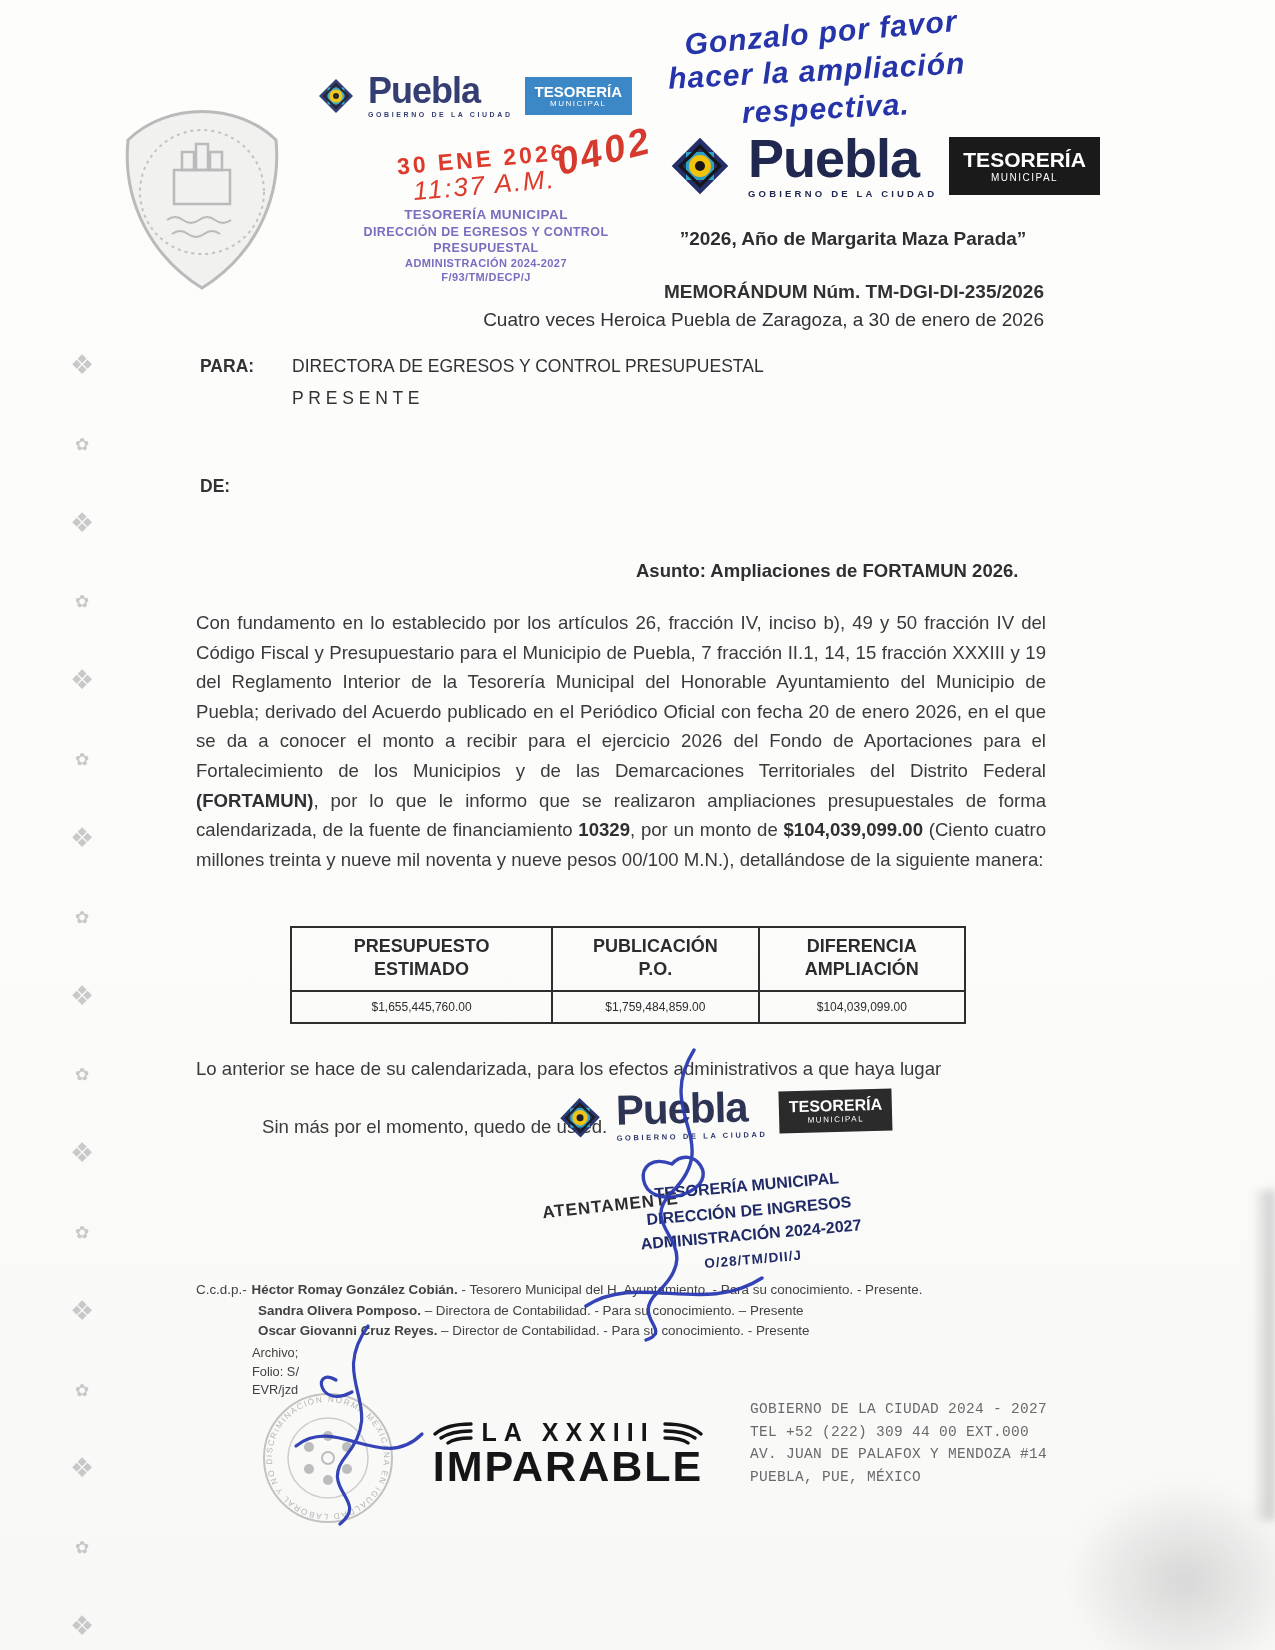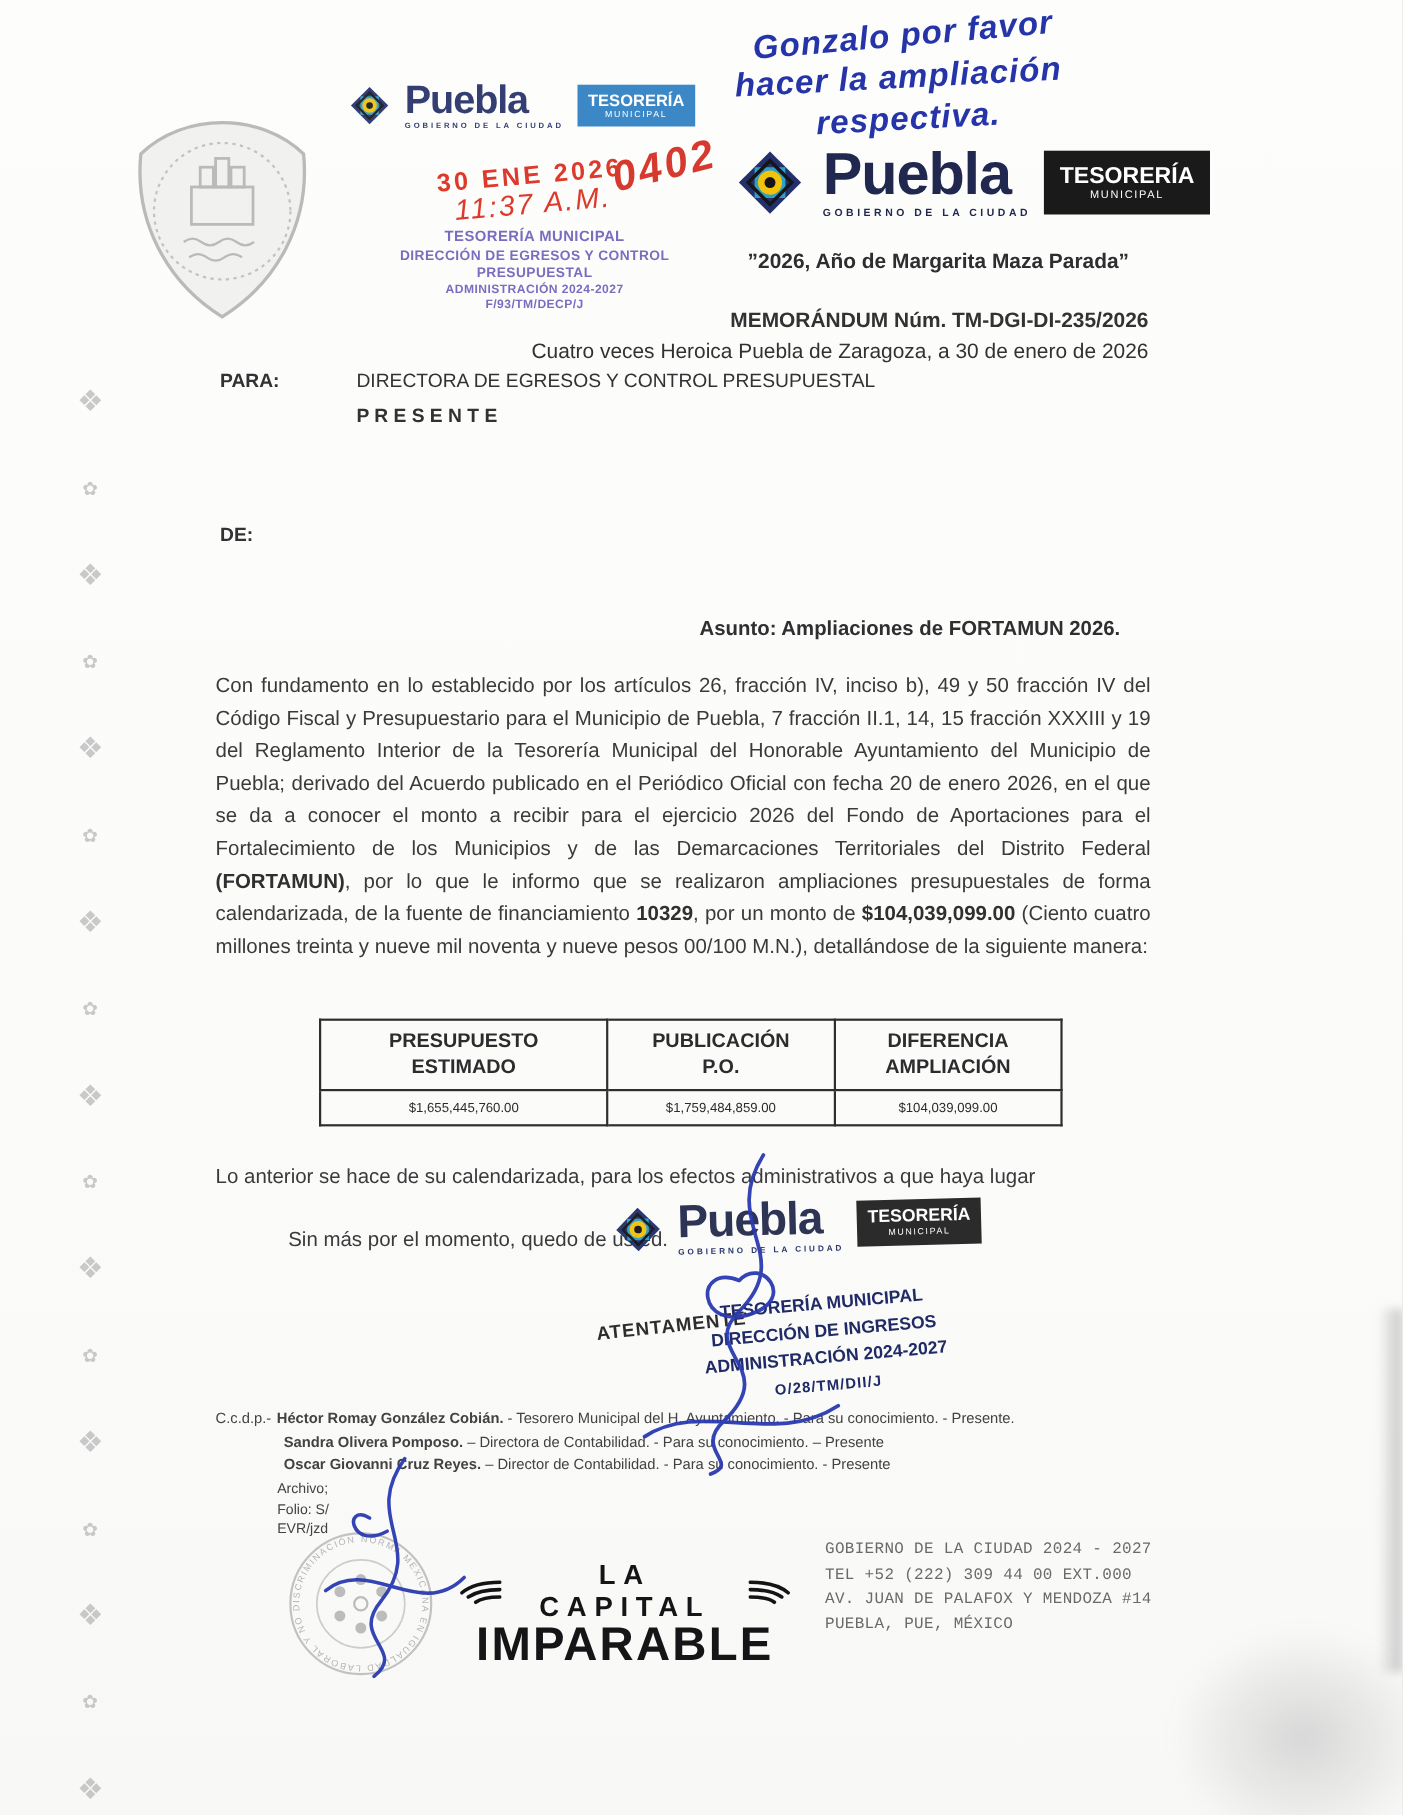--- a/index.html
+++ b/index.html
@@ -67,27 +67,27 @@
   .stamp-purple .s{font-size:11px;}
 
   .motto{position:absolute;left:662px;top:228px;width:382px;text-align:center;
     font-size:19px;font-weight:700;color:#2e2e30;z-index:2;}
 
   .memo-head{position:absolute;left:400px;top:281px;width:644px;text-align:right;color:#323234;z-index:2;}
   .memo-num{font-size:19px;font-weight:600;}
   .memo-date{font-size:19px;font-weight:500;margin-top:6px;}
 
   .addr{position:absolute;left:200px;display:grid;grid-template-columns:92px auto;color:#323234;z-index:2;}
-  .addr.para{top:336px;gap:32px;}
+  .addr.para{top:356px;}
   .addr.de{top:476px;}
   .alabel{font-weight:700;font-size:17.5px;}
   .alines > div{margin-bottom:11px;font-size:17.5px;}
   .aname{font-weight:700;}
   .atitle{font-weight:400;}
-  .apresent{font-weight:700;}
+  .apresent{font-weight:400;}
 
   .subject{position:absolute;left:636px;top:560px;font-size:18.5px;font-weight:600;color:#2f2f31;z-index:2;}
 
   .bodytext{position:absolute;left:196px;top:608px;width:850px;margin:0;font-size:18.6px;
     line-height:29.6px;text-align:justify;color:#3a3a3c;z-index:2;}
   .bodytext b{font-weight:700;color:#303032;}
 
   .amount-table{position:absolute;left:290px;top:926px;width:676px;border-collapse:collapse;
     text-align:center;color:#2c2c2e;z-index:2;}
   .amount-table th,.amount-table td{border:2px solid #2e2e2e;}
@@ -354,21 +354,21 @@
         <circle cx="51" cy="59" r="5"></circle>
     </g>
     <circle cx="70" cy="70" r="6" fill="none" stroke="#b2b2b4" stroke-width="2"></circle>
   </svg>
 
   <div class="capital" data-interactable="false">
     <div class="cap-row" data-interactable="false">
       <svg class="wing left" viewBox="0 0 40 24" data-interactable="false">
           <use href="#wing"></use>
         </svg>
-      <span class="cap1" data-interactable="false">LA CAPITAL</span>
+      <span class="cap1" data-interactable="false">LA XXXIII</span>
       <svg class="wing right" viewBox="0 0 40 24" data-interactable="false">
           <use href="#wing"></use>
         </svg>
     </div>
     <div class="cap2" data-interactable="false">IMPARABLE</div>
   </div>
 
   <div class="footer-addr" data-interactable="false">
     <div data-interactable="false">GOBIERNO DE LA CIUDAD 2024 - 2027</div>
     <div data-interactable="false">TEL +52 (222) 309 44 00 EXT.000</div>

